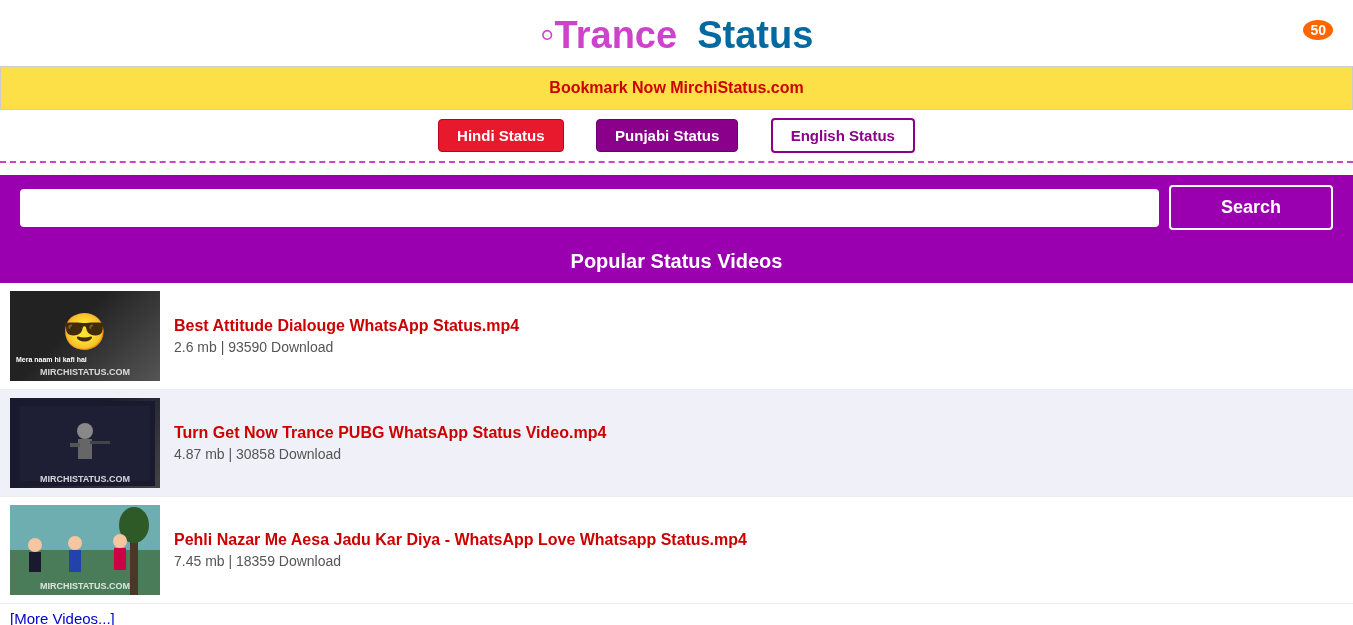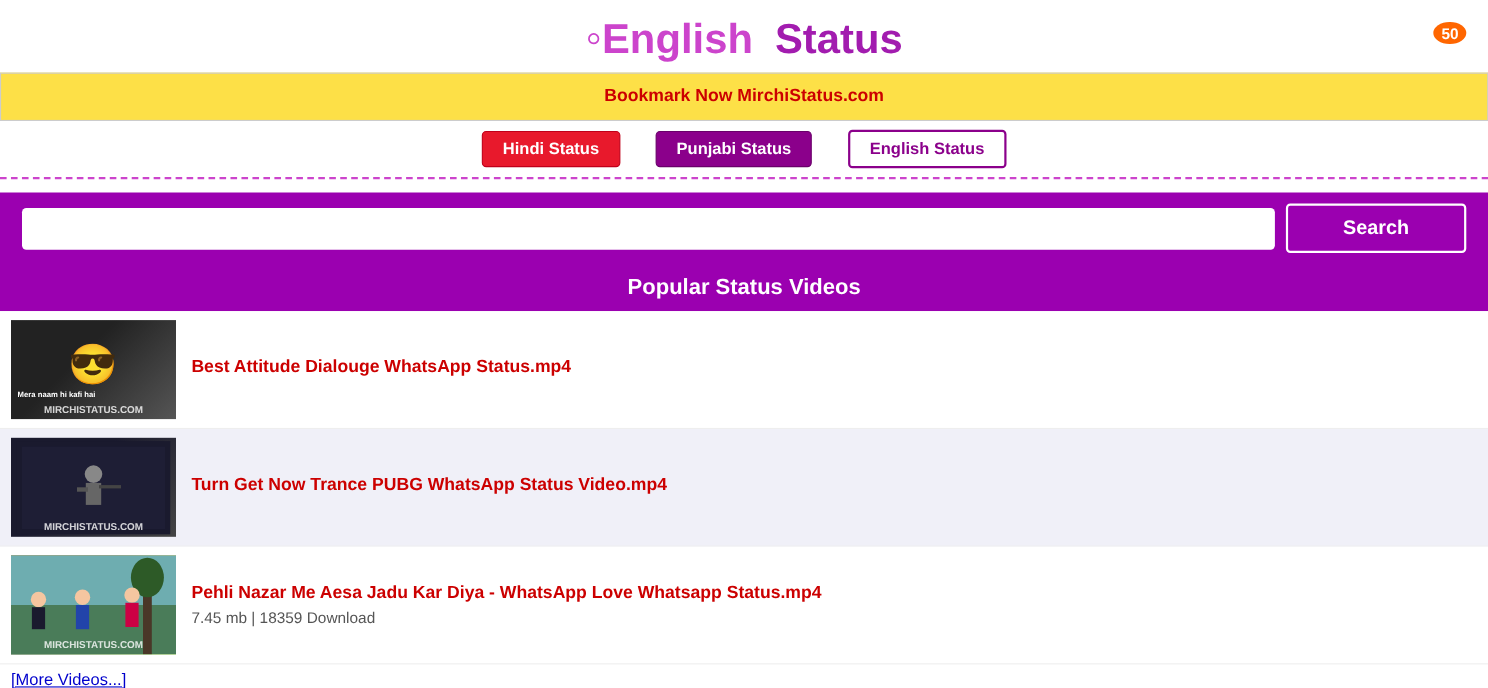--- a/index.html
+++ b/index.html
@@ -158,21 +158,21 @@
       top: 0; left: 0; right: 0; bottom: 0;
       display: flex;
       align-items: center;
       justify-content: center;
     }
   </style>
 </head>
 <body>
 
 <div id="header">
-  <div id="logo-text"><span style="color:#cc44cc;font-size:42px;font-style:italic;">◦</span><span style="color:#cc44cc;">English</span><span style="color:#a21caf;margin-left:20px;">Status</span></div>
+  <div id="logo-text"><span style="color:#cc44cc;font-size:42px;font-style:italic;">◦</span><span style="color:#cc44cc;">Trance</span><span style="color:#0369a1;margin-left:20px;">Status</span></div>
   <div id="logo-icon">
     <span style="background:#ff6600; color:#fff; border-radius:50%; padding:2px 7px; font-size:14px; font-weight:bold;">50</span>
   </div>
 </div>
 
 <div id="bookmark-banner">
   <span>Bookmark Now <span style="color:#cc0000;">MirchiStatus.com</span></span>
 </div>
 
 <div id="nav-tabs">
@@ -191,20 +191,21 @@
 <div id="video-list">
 
   <div class="video-item">
     <div class="video-thumb thumb-1">
       <div class="thumb-emoji">😎</div>
       <div class="thumb-text-overlay" style="font-size:7px; bottom:18px; left:6px;">Mera naam hi kafi hai</div>
       <div class="thumb-label">MIRCHISTATUS.COM</div>
     </div>
     <div class="video-info">
       <div class="video-title">Best Attitude Dialouge WhatsApp Status.mp4</div>
+      <div class="video-meta">2.6 mb | 93590 Download</div>
     </div>
   </div>
 
   <div class="video-item" style="background:#f0f0f8;">
     <div class="video-thumb thumb-2">
       <div class="pubg-figure">
         <svg width="140" height="85" viewBox="0 0 140 85">
           <rect width="140" height="85" fill="#1a1a2e"></rect>
           <rect x="5" y="5" width="130" height="75" fill="#22223b" opacity="0.5"></rect>
 
@@ -212,20 +213,21 @@
           <rect x="63" y="38" width="14" height="20" fill="#666"></rect>
           <rect x="55" y="42" width="10" height="4" fill="#555"></rect>
 
           <rect x="75" y="40" width="20" height="3" fill="#444"></rect>
         </svg>
       </div>
       <div class="thumb-label">MIRCHISTATUS.COM</div>
     </div>
     <div class="video-info">
       <div class="video-title">Turn Get Now Trance PUBG WhatsApp Status Video.mp4</div>
+      <div class="video-meta">4.87 mb | 30858 Download</div>
     </div>
   </div>
 
   <div class="video-item">
     <div class="video-thumb thumb-3">
       <svg width="150" height="90" viewBox="0 0 150 90" style="position:absolute;top:0;left:0;">
         <rect width="150" height="90" fill="#4a7c59"></rect>
 
         <rect width="150" height="45" fill="#87ceeb" opacity="0.6"></rect>
 

